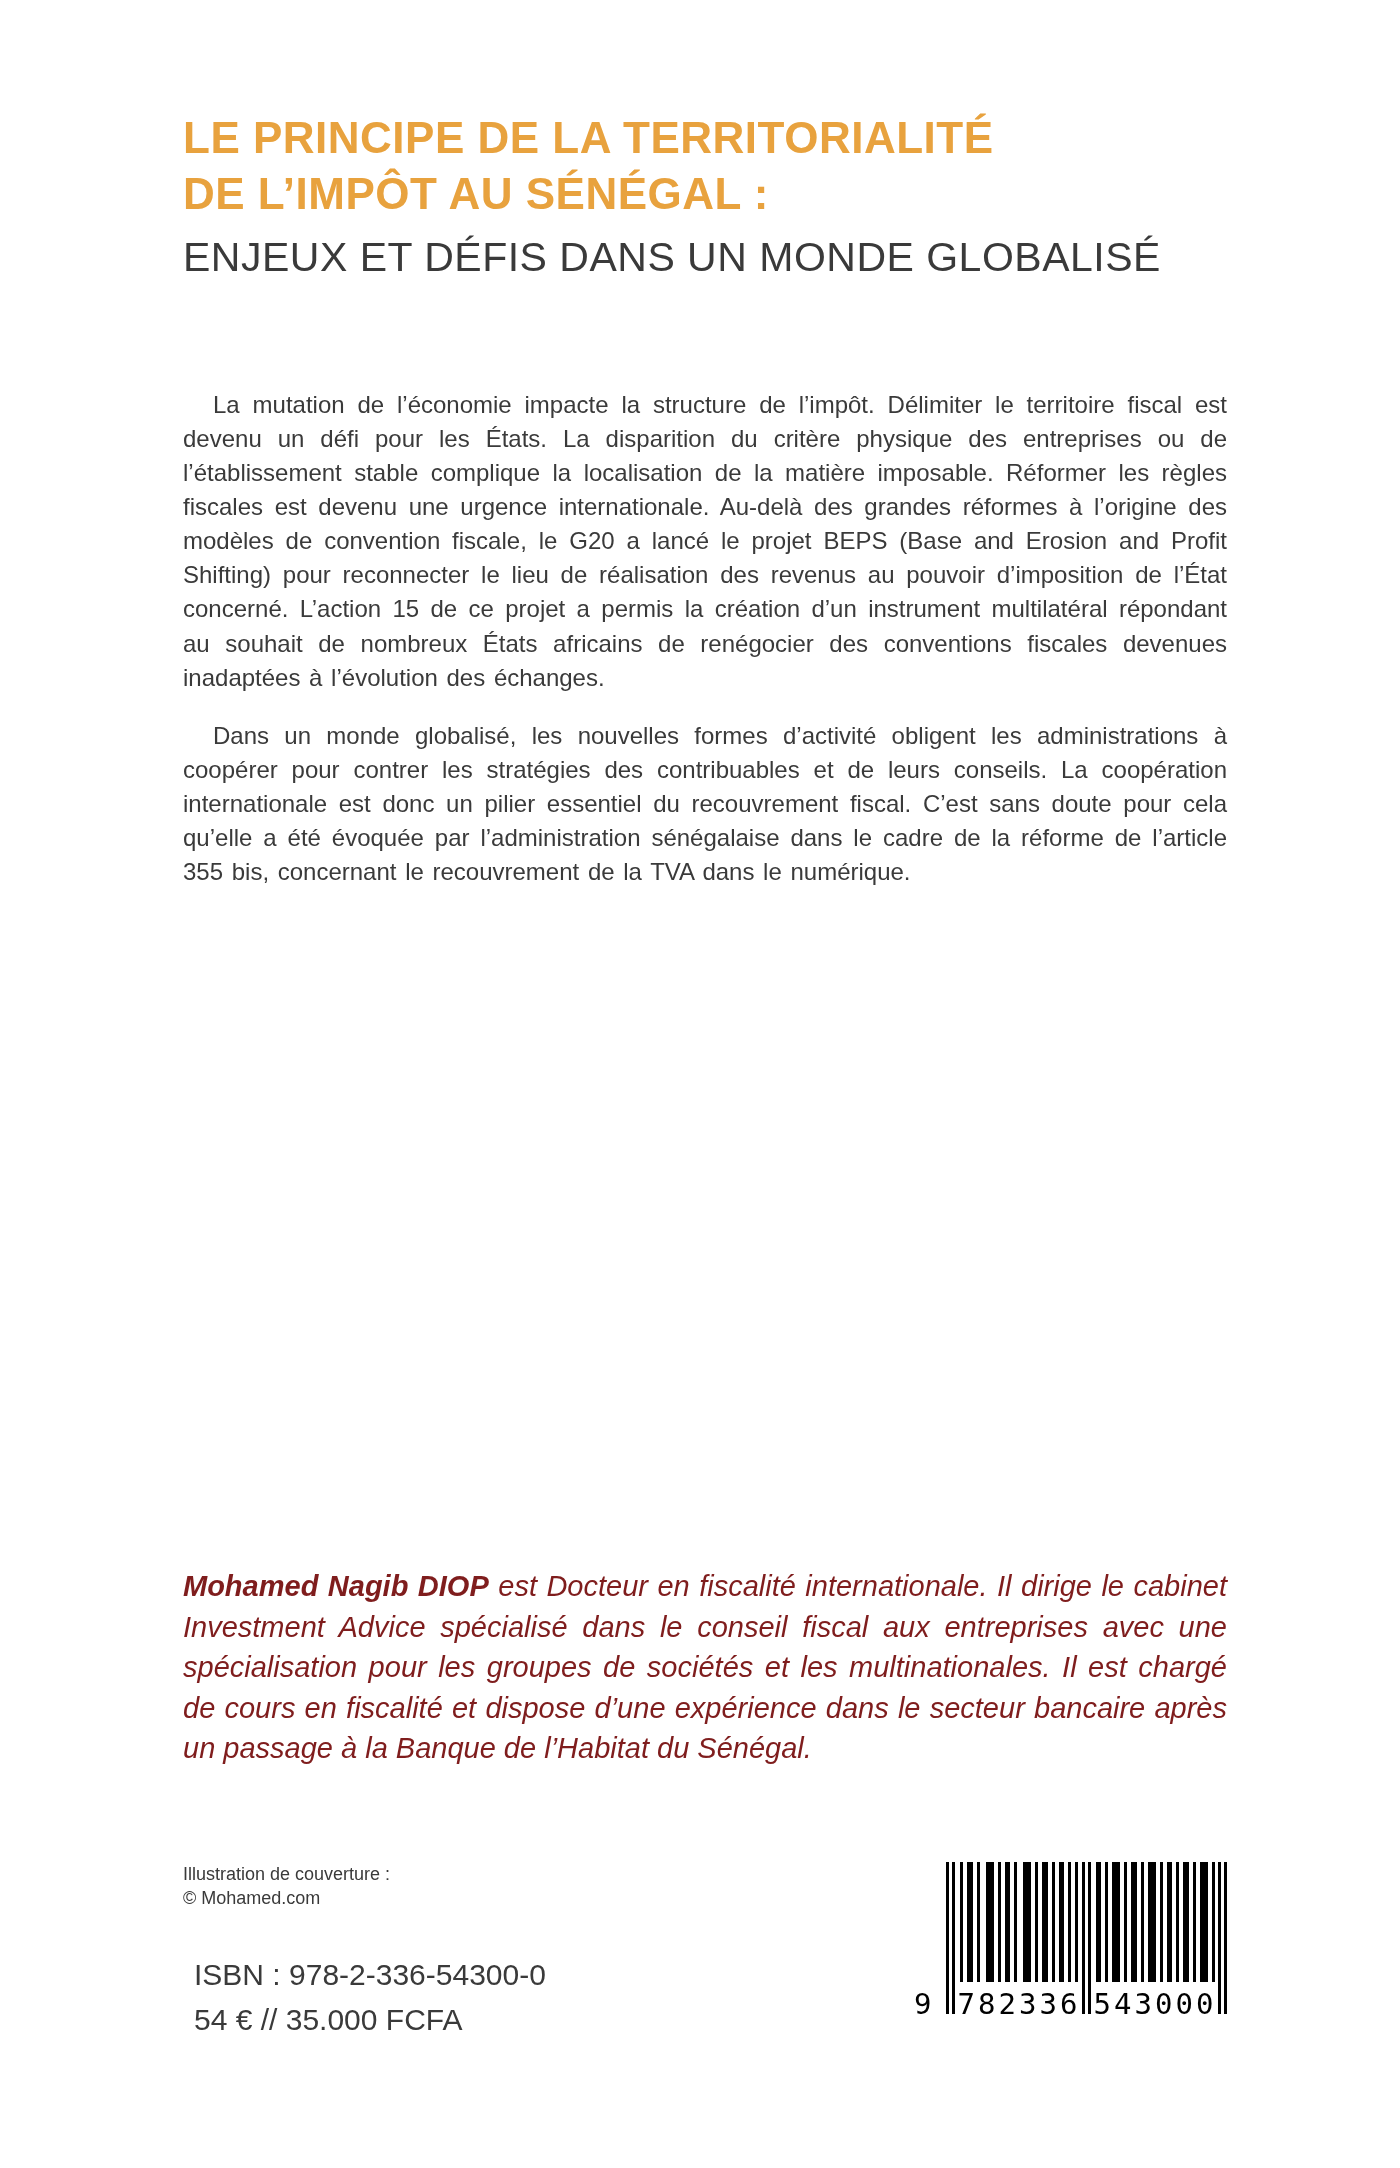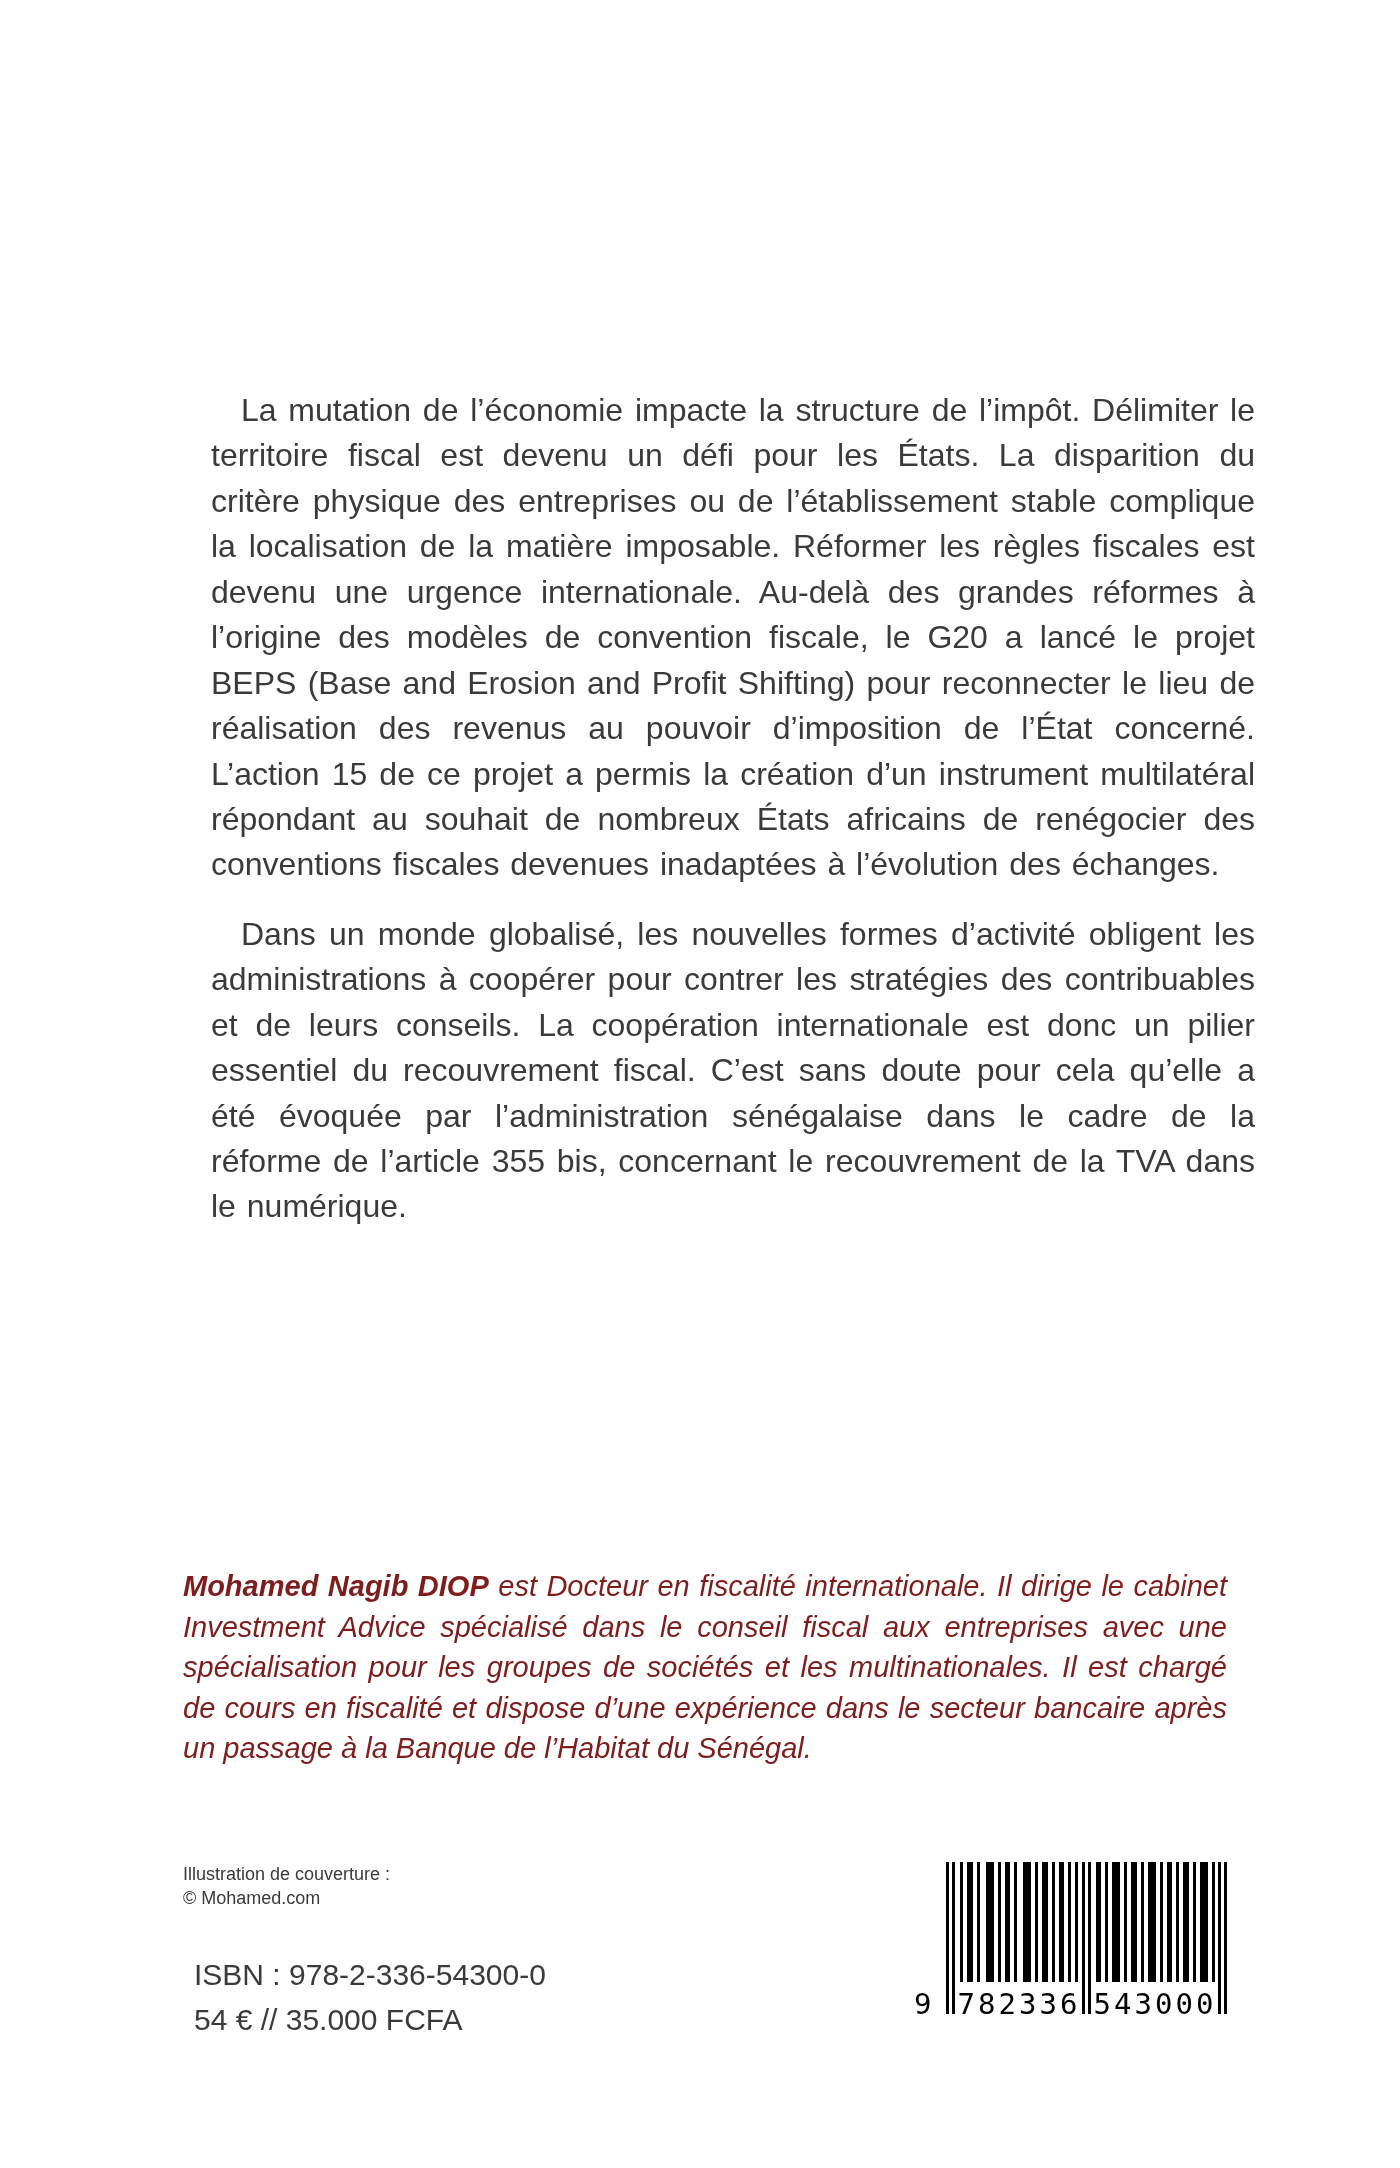--- a/index.html
+++ b/index.html
@@ -39,26 +39,25 @@
     font-weight: 400;
     letter-spacing: 0.5px;
     color: #3a3a3a;
     white-space: nowrap;
   }
   .body-text {
     position: absolute;
     left: 183px;
     top: 388px;
     width: 1044px;
-    font-size: 32px;
+    font-size: 24px;
     line-height: 1.42;
     text-align: justify;
     word-spacing: 2px;
     color: #3a3a3a;
-    margin-left: 28px;
   }
   .body-text p {
     margin: 0 0 24px 0;
     text-indent: 30px;
   }
   .bio {
     position: absolute;
     left: 183px;
     top: 1566px;
     width: 1044px;
@@ -93,20 +92,27 @@
     width: 324px;
     height: 164px;
   }
   .barcode svg { display: block; }
 </style>
 </head>
 <body>
 
 <div class="page">
 
+  <header class="title-block">
+    <h1 class="title">
+      <span class="title-line">LE PRINCIPE DE LA TERRITORIALITÉ</span>
+      <span class="title-line">DE L’IMPÔT AU SÉNÉGAL :</span>
+    </h1>
+    <h2 class="subtitle">ENJEUX ET DÉFIS DANS UN MONDE GLOBALISÉ</h2>
+  </header>
 
   <section class="body-text">
     <p>La mutation de l’économie impacte la structure de l’impôt. Délimiter le territoire fiscal est devenu un défi pour les États. La disparition du critère physique des entreprises ou de l’établissement stable complique la localisation de la matière imposable. Réformer les règles fiscales est devenu une urgence internationale. Au-delà des grandes réformes à l’origine des modèles de convention fiscale, le G20 a lancé le projet BEPS (Base and Erosion and Profit Shifting) pour reconnecter le lieu de réalisation des revenus au pouvoir d’imposition de l’État concerné. L’action 15 de ce projet a permis la création d’un instrument multilatéral répondant au souhait de nombreux États africains de renégocier des conventions fiscales devenues inadaptées à l’évolution des échanges.</p>
     <p>Dans un monde globalisé, les nouvelles formes d’activité obligent les administrations à coopérer pour contrer les stratégies des contribuables et de leurs conseils. La coopération internationale est donc un pilier essentiel du recouvrement fiscal. C’est sans doute pour cela qu’elle a été évoquée par l’administration sénégalaise dans le cadre de la réforme de l’article 355 bis, concernant le recouvrement de la TVA dans le numérique.</p>
   </section>
 
   <section class="bio">
     <p><strong class="author-name">Mohamed Nagib DIOP</strong><span> est Docteur en fiscalité internationale. Il dirige le cabinet Investment Advice spécialisé dans le conseil fiscal aux entreprises avec une spécialisation pour les groupes de sociétés et les multinationales. Il est chargé de cours en fiscalité et dispose d’une expérience dans le secteur bancaire après un passage à la Banque de l’Habitat du Sénégal.</span></p>
   </section>
 

